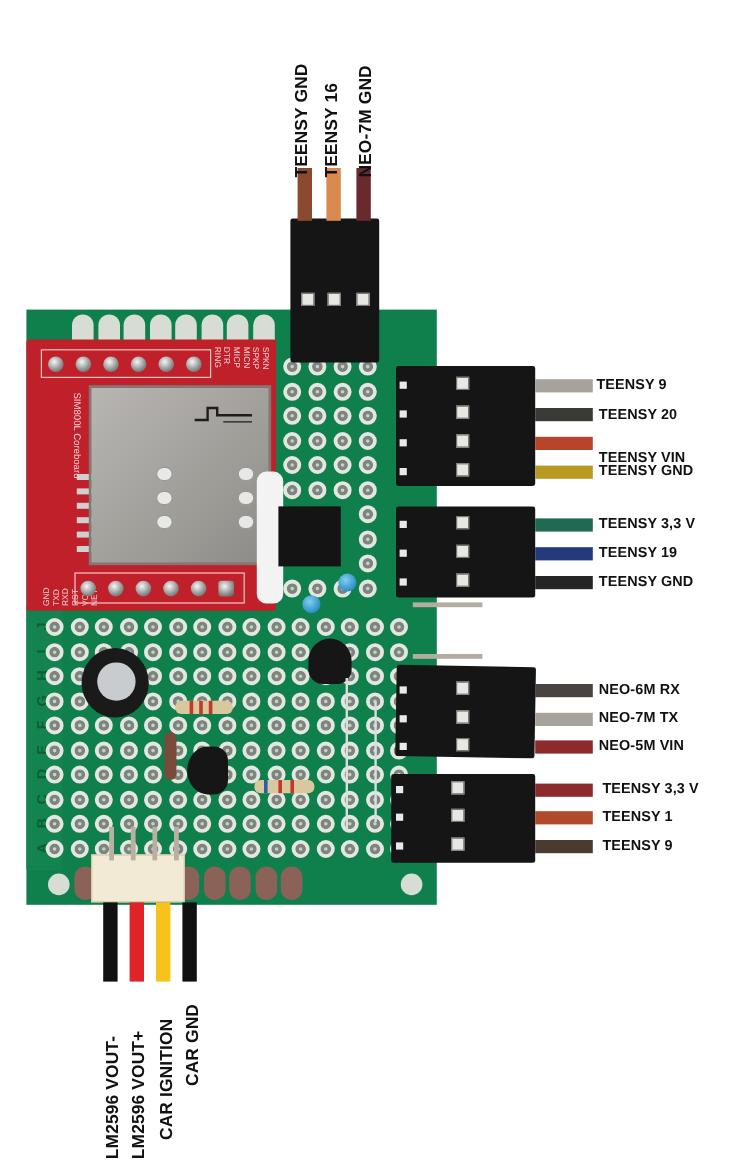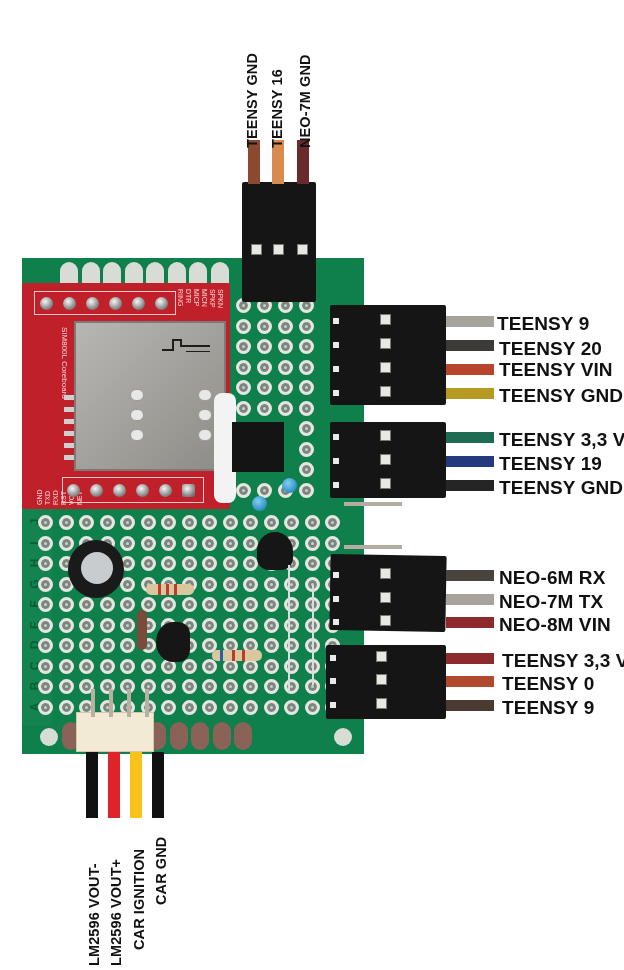--- a/index.html
+++ b/index.html
@@ -73,21 +73,21 @@
   .header-window {
     position: absolute; width: 11px; height: 11px; background: #e8e8e2;
     border: 1px solid #777;
   }
   .header-pin-dot {
     position: absolute; width: 6px; height: 6px; background: #e9e9e9;
   }
   .wire { position: absolute; }
 
   .label {
-    position: absolute; font-weight: bold; font-size: 19px; color: #111;
+    position: absolute; font-weight: bold; font-size: 12px; color: #111;
     white-space: nowrap; letter-spacing: 0.1px;
   }
   .label.vert {
     transform: rotate(-90deg); transform-origin: left top;
     font-size: 14.5px;
   }
 
   .capacitor {
     position: absolute; left: 68px; top: 540px; width: 56px; height: 58px;
     border-radius: 50%; background: #1a1a1a;
@@ -532,31 +532,31 @@
     <div class="wire" style="left:130px;top:752px;width:12px;height:66px;background:#f7c21a;"></div>
     <div class="wire" style="left:152px;top:752px;width:12px;height:66px;background:#111111;"></div>
   </div>
 
 <div class="label vert" style="left:244px;top:148px;">TEENSY GND</div>
 <div class="label vert" style="left:269px;top:148px;">TEENSY 16</div>
 <div class="label vert" style="left:297px;top:148px;">NEO-7M GND</div>
 
 <div class="label" style="left:497px;top:313px;">TEENSY 9</div>
 <div class="label" style="left:499px;top:338px;">TEENSY 20</div>
-<div class="label" style="left:499px;top:359px;">TEENSY VIN</div>
+<div class="label" style="left:499px;top:374px;">TEENSY VIN</div>
 <div class="label" style="left:499px;top:385px;">TEENSY GND</div>
 
 <div class="label" style="left:499px;top:429px;">TEENSY 3,3 V</div>
 <div class="label" style="left:499px;top:453px;">TEENSY 19</div>
 <div class="label" style="left:499px;top:477px;">TEENSY GND</div>
 
 <div class="label" style="left:499px;top:567px;">NEO-6M RX</div>
 <div class="label" style="left:499px;top:591px;text-align:right;">NEO-7M TX</div>
-<div class="label" style="left:499px;top:614px;">NEO-8M VIN</div>
+<div class="label" style="left:499px;top:614px;">NEO-5M VIN</div>
 
 <div class="label" style="left:502px;top:650px;">TEENSY 3,3 V</div>
-<div class="label" style="left:502px;top:673px;">TEENSY 0</div>
+<div class="label" style="left:502px;top:673px;">TEENSY 1</div>
 <div class="label" style="left:502px;top:697px;">TEENSY 9</div>
 
 <div class="label vert" style="left:86px;top:966px;">LM2596 VOUT-</div>
 <div class="label vert" style="left:108px;top:966px;">LM2596 VOUT+</div>
 <div class="label vert" style="left:131px;top:950px;">CAR IGNITION</div>
 <div class="label vert" style="left:153px;top:905px;">CAR GND</div>
 
 </body></html>

